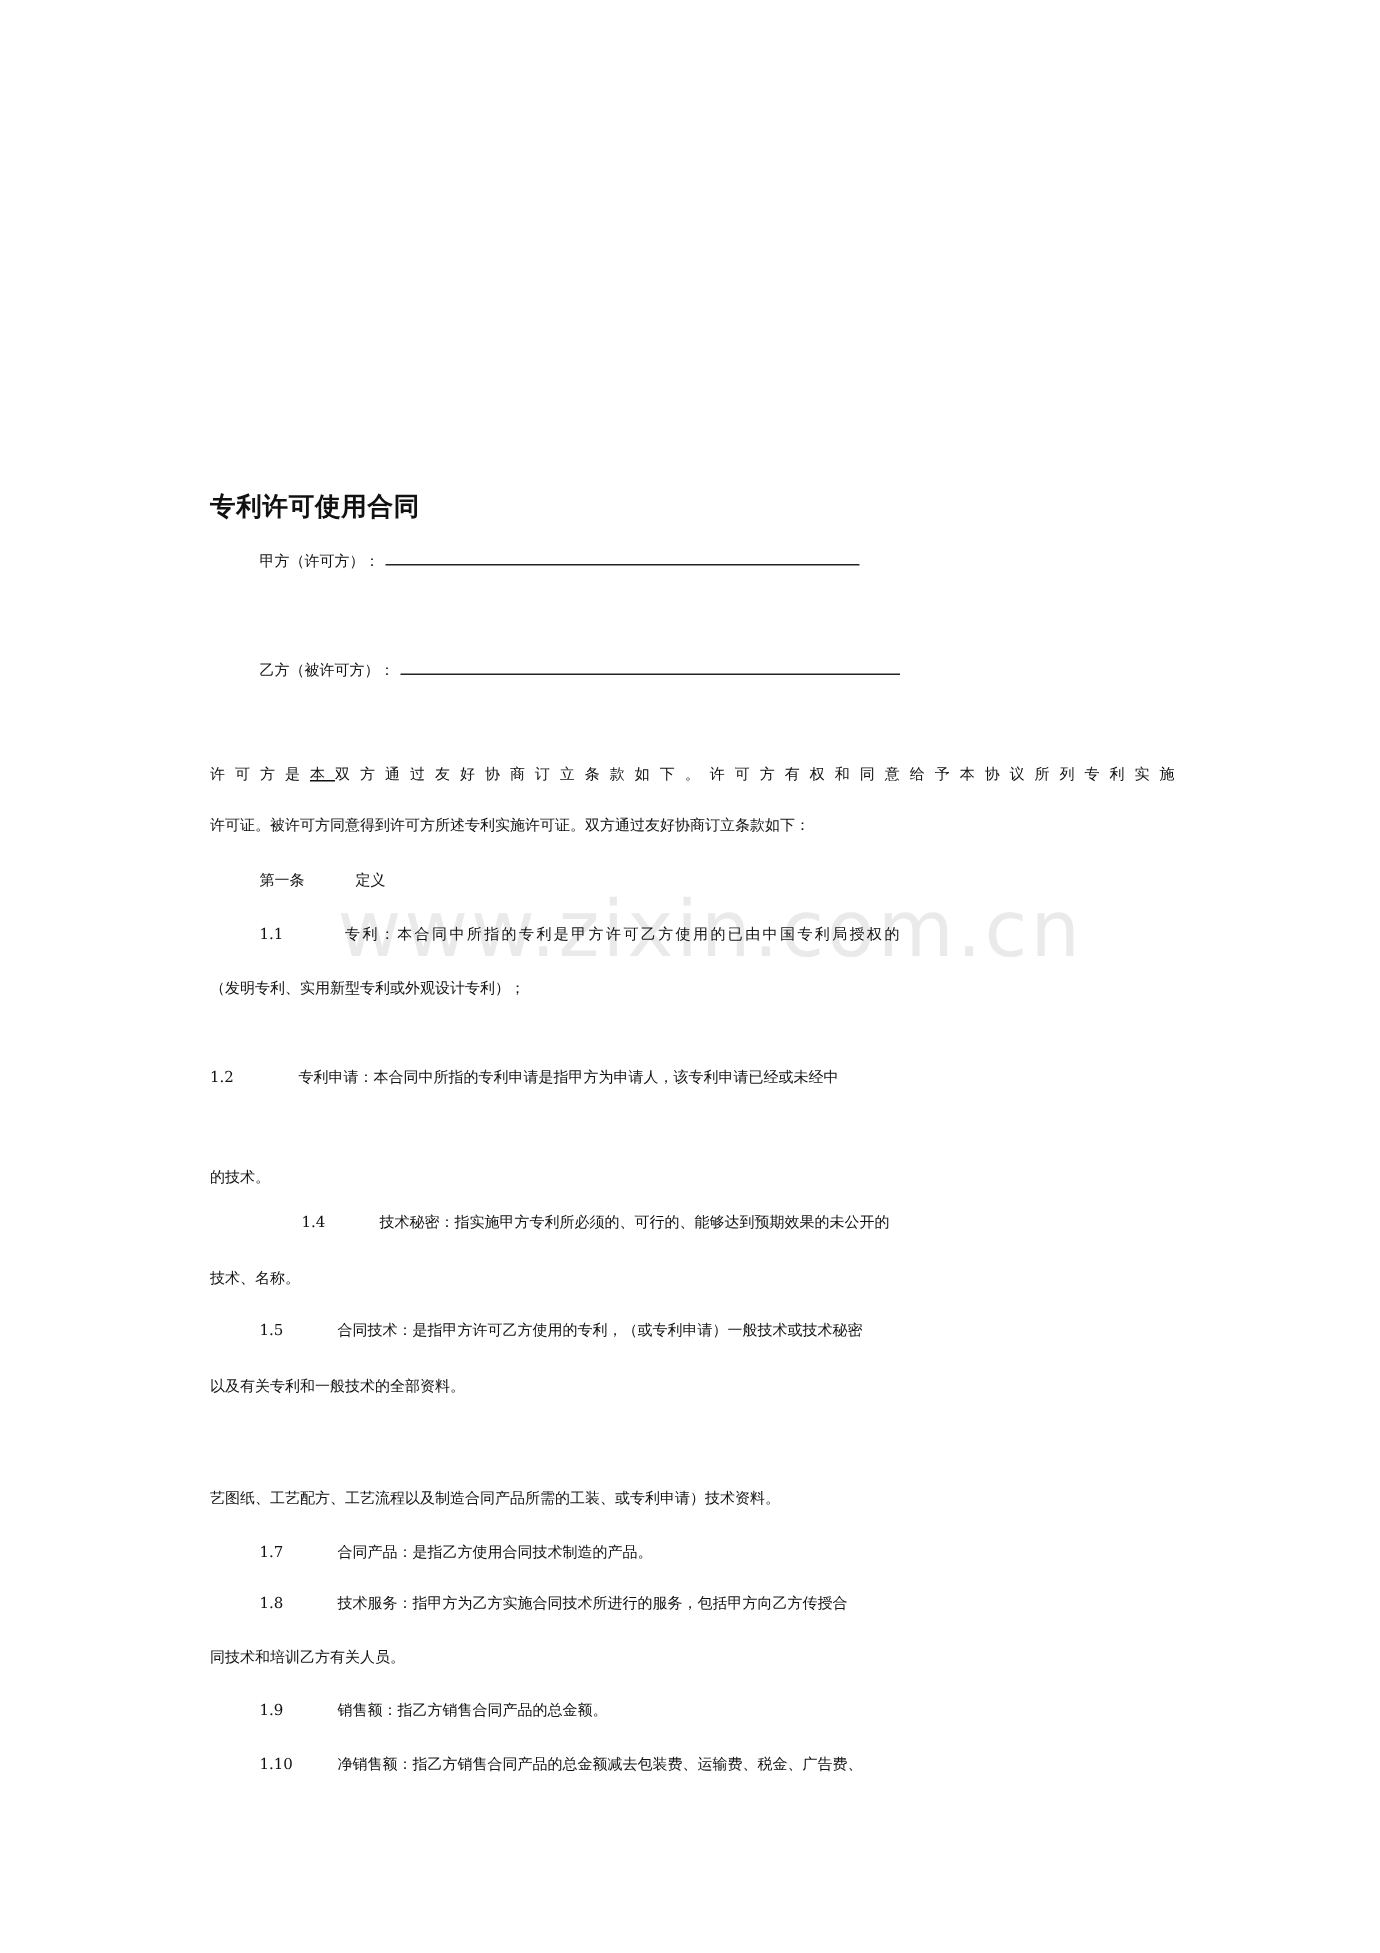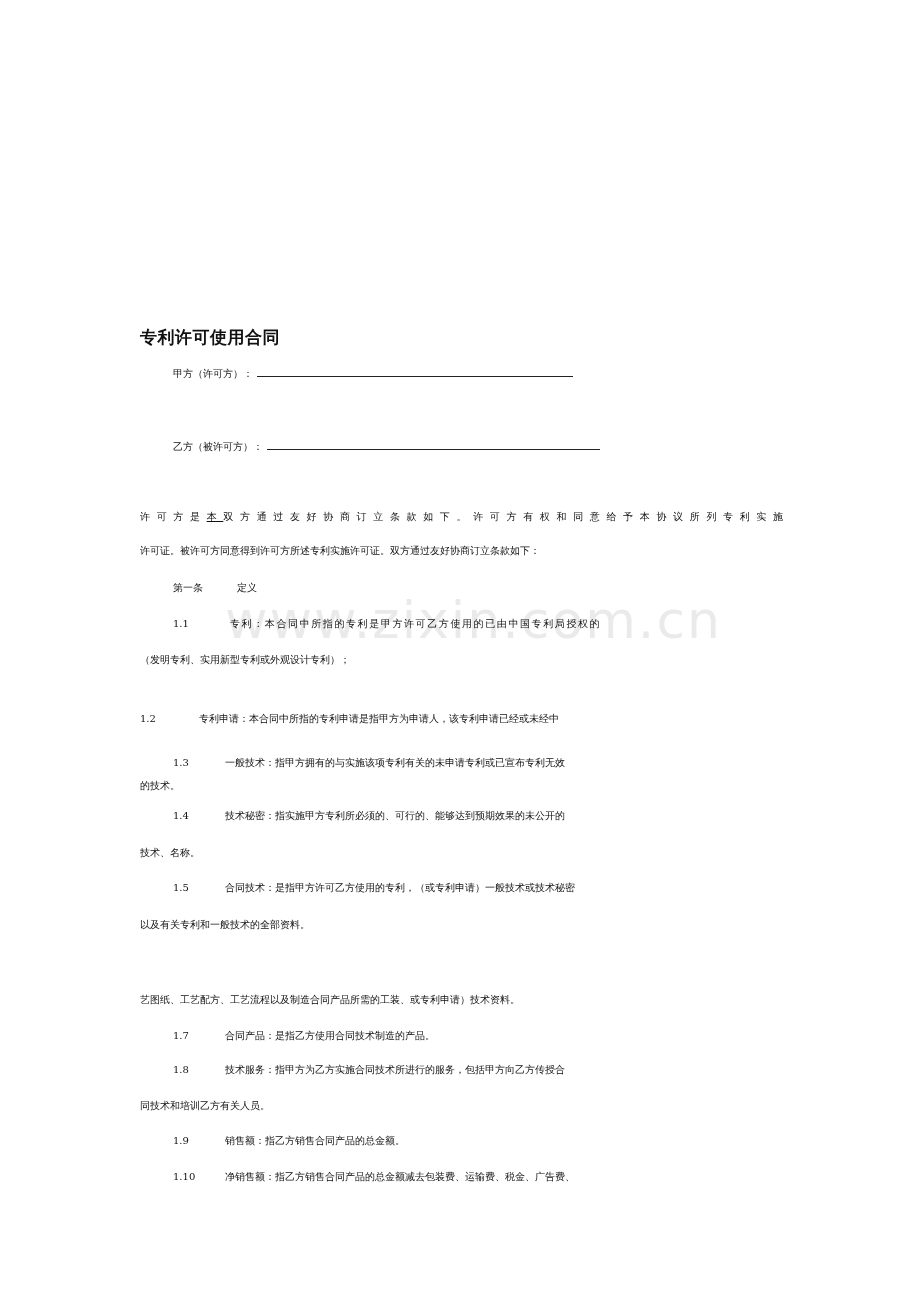--- a/index.html
+++ b/index.html
@@ -45,26 +45,23 @@
 
   <div class="line indent" style="top:614px; width:610px;">
     <span class="num" style="width:57px;">1.1</span><span style="letter-spacing:1.6px;">专利：本合同中所指的专利是甲方许可乙方使用的已由中国专利局授权的</span>
   </div>
   <div class="line" style="top:650px;">（发明专利、实用新型专利或外观设计专利）；</div>
 
   <div class="line" style="top:687px;">
     <span class="num" style="width:59px;margin-top:22px;">1.2</span><span>专利申请：本合同中所指的专利申请是指甲方为申请人，该专利申请已经或未经中</span>
   </div>
 
-  <div class="line indent" style="top:753px;">
-    <span class="num" style="width:52px;">1.3</span><span>一般技术：指甲方拥有的与实施该项专利有关的未申请专利或已宣布专利无效</span>
-  </div>
   <div class="line" style="top:776px;">的技术。</div>
 
-  <div class="line indent" style="top:806px;">
+  <div class="line indent" style="top:806px;margin-left:28px;">
     <span class="num" style="width:52px;">1.4</span><span>技术秘密：指实施甲方专利所必须的、可行的、能够达到预期效果的未公开的</span>
   </div>
   <div class="line" style="top:843px;">技术、名称。</div>
 
   <div class="line indent" style="top:878px;">
     <span class="num" style="width:52px;">1.5</span><span>合同技术：是指甲方许可乙方使用的专利，（或专利申请）一般技术或技术秘密</span>
   </div>
   <div class="line" style="top:915px;">以及有关专利和一般技术的全部资料。</div>
 
   <div class="line" style="top:990px;">艺图纸、工艺配方、工艺流程以及制造合同产品所需的工装、或专利申请）技术资料。</div>

